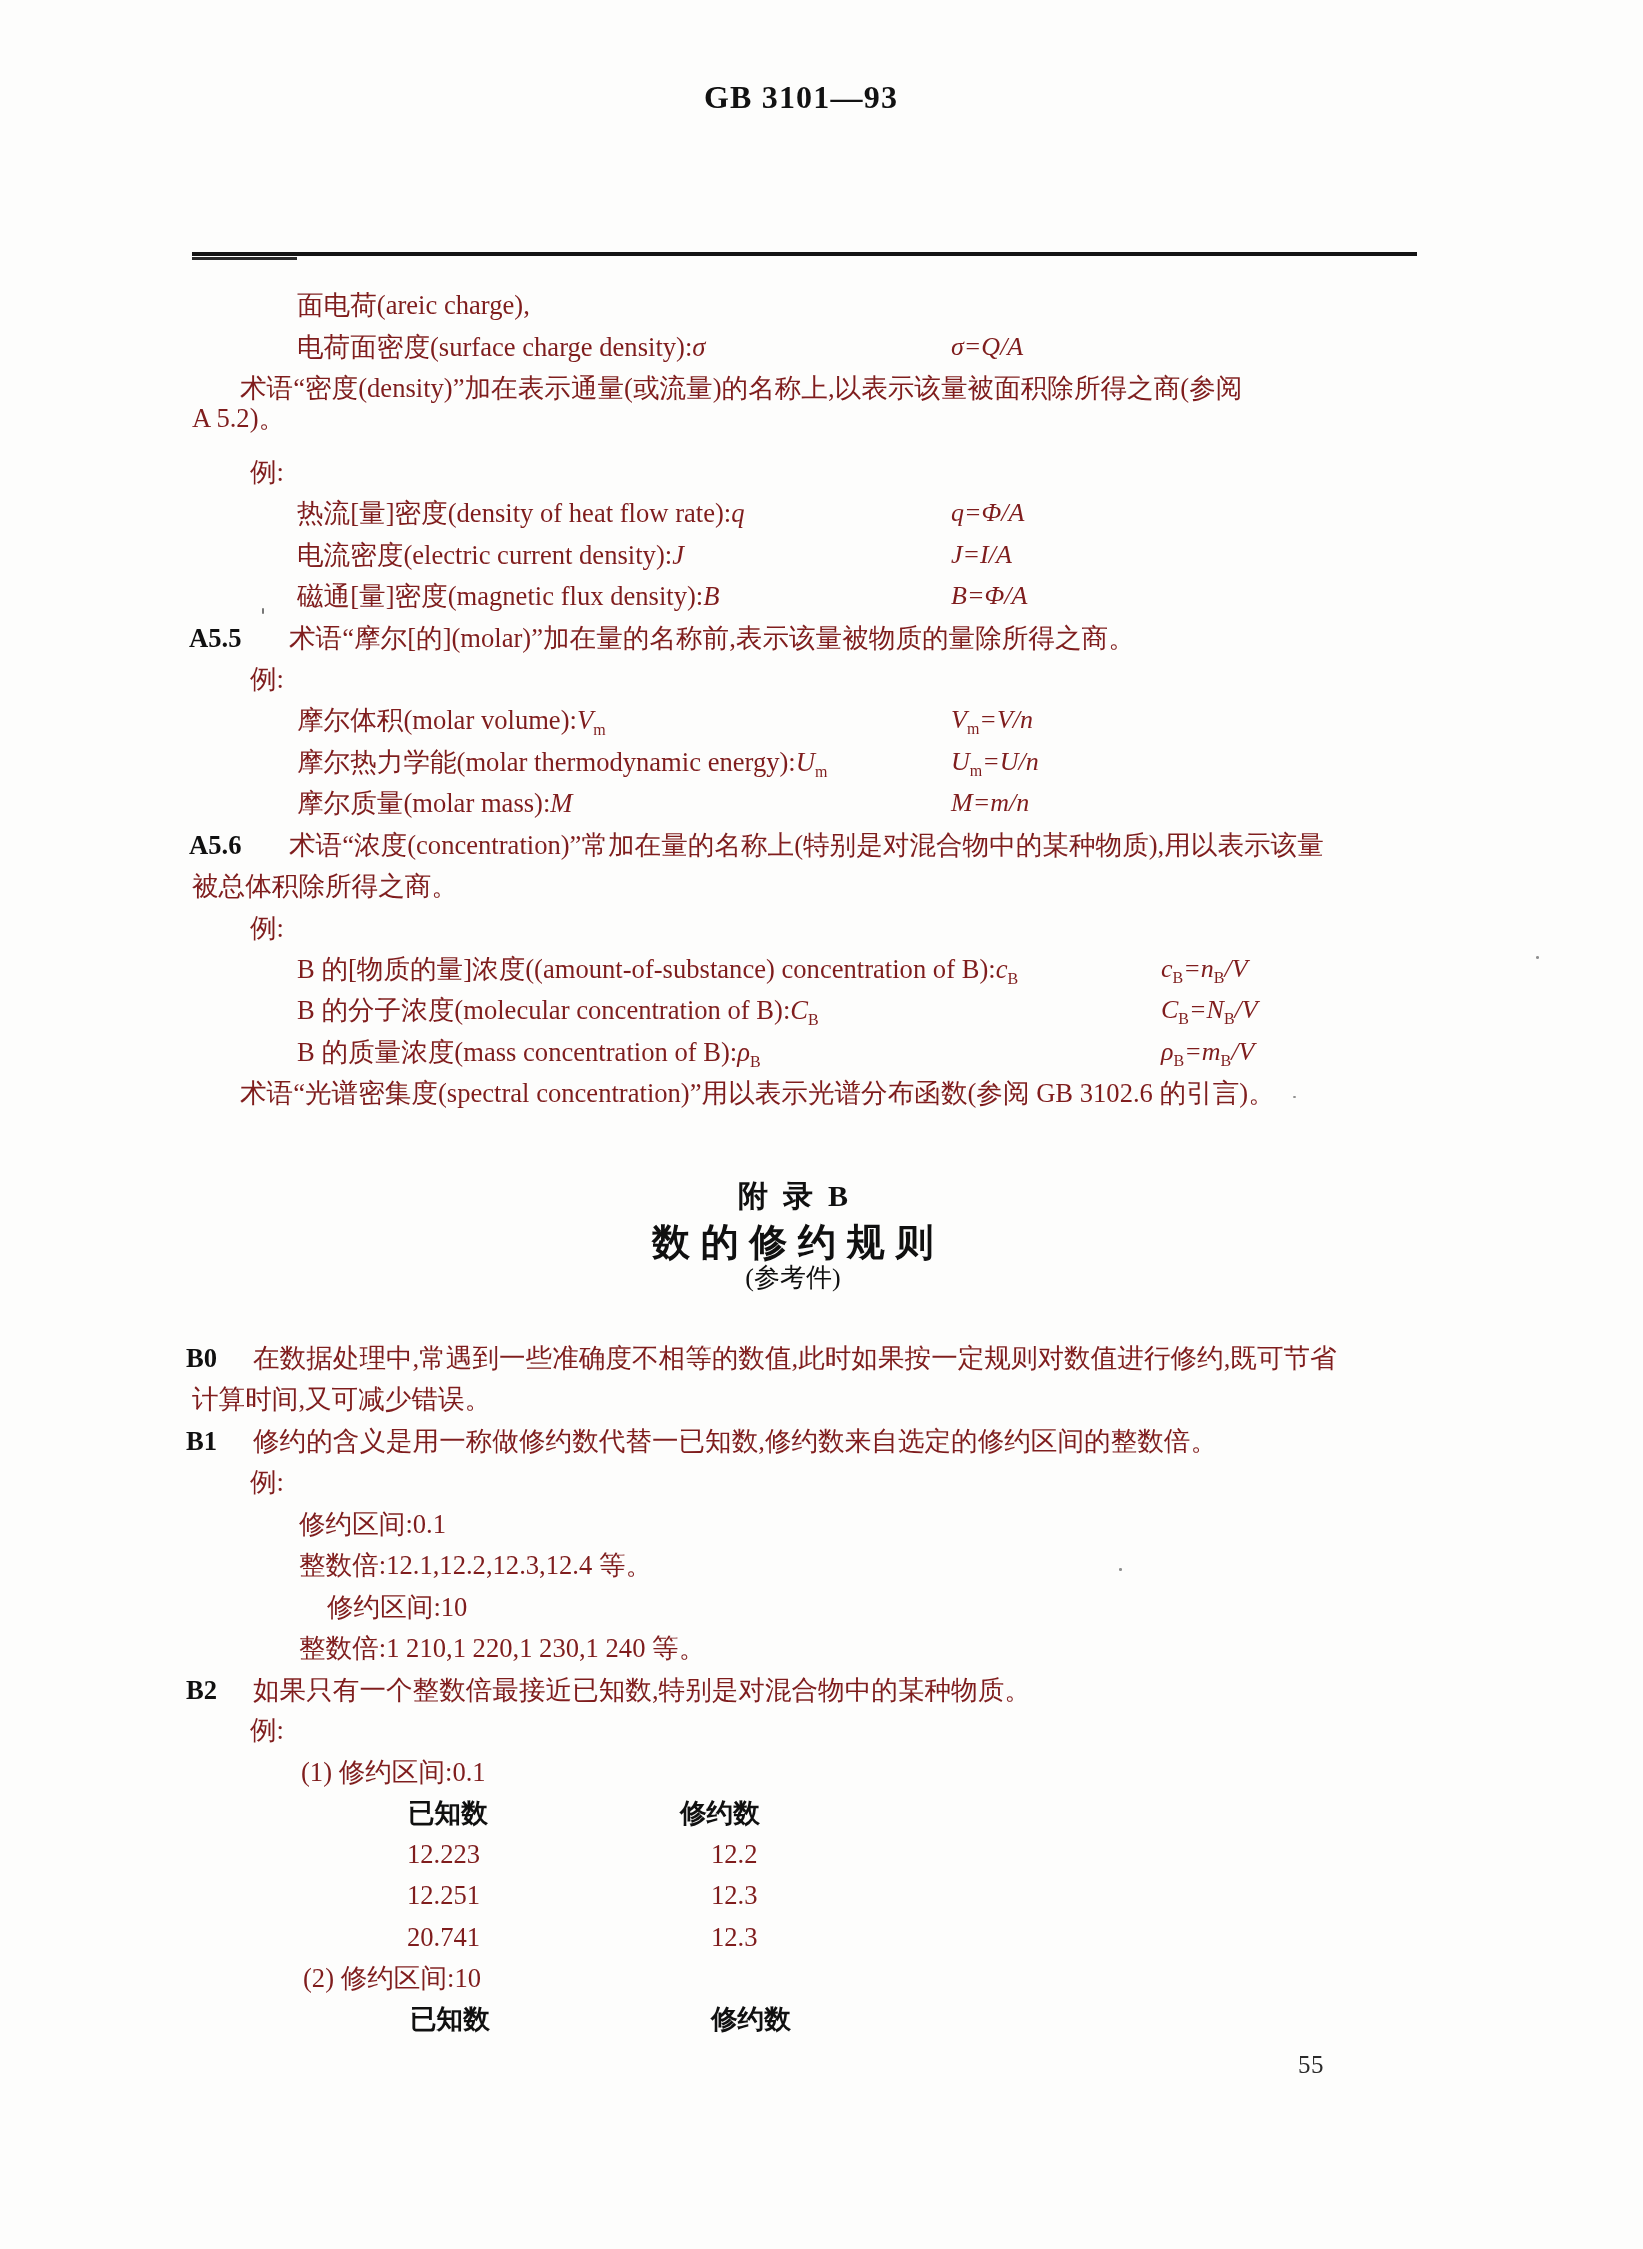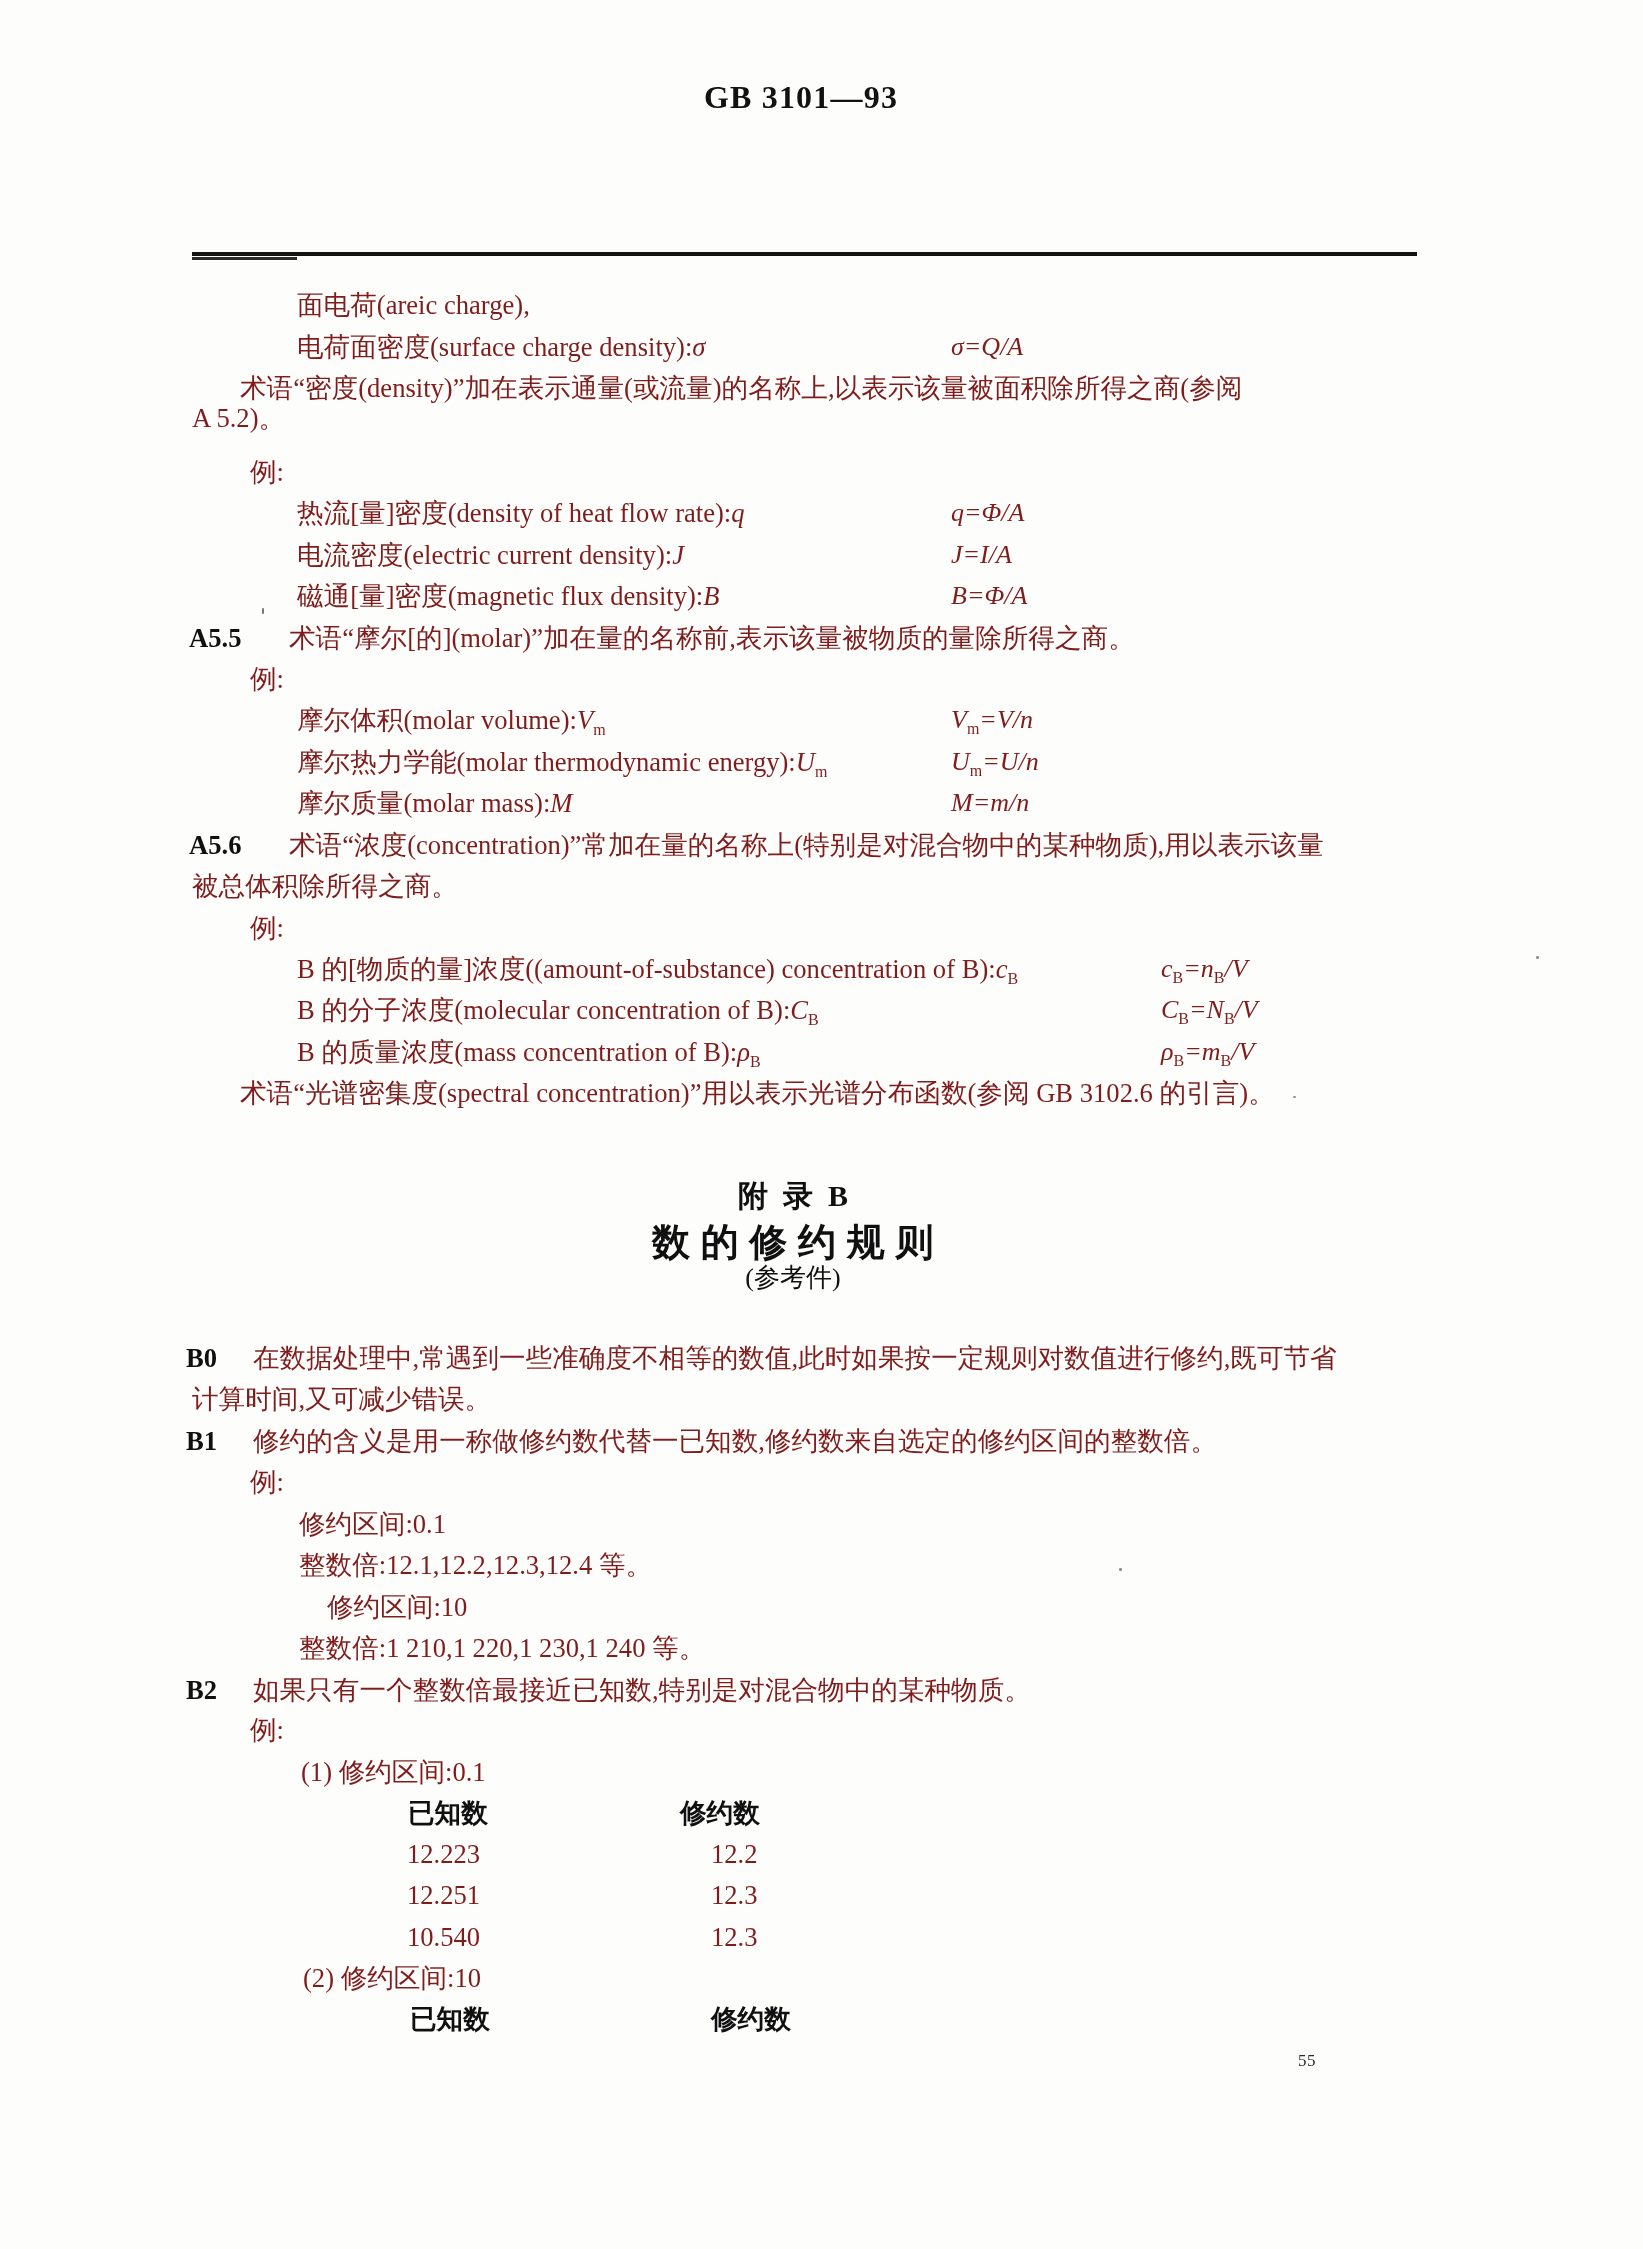--- a/index.html
+++ b/index.html
@@ -28,21 +28,21 @@
     font-size:16px;font-style:normal;line-height:0;
     position:relative;top:6.2px;vertical-align:baseline;
   }
   .it{font-style:italic;}
   .appendix{white-space:pre;color:#101010;}
   .appendix-title{top:1176px;width:1586px;font-size:30px;font-weight:bold;}
   .appendix-subtitle{top:1217px;width:1586px;font-size:38px;font-weight:bold;letter-spacing:0.6px;}
   .appendix-note{top:1260px;width:1586px;font-size:26px;}
   .page-number{
     position:absolute;left:1298px;top:2051px;
-    font-size:17px;color:#2b2b2b;letter-spacing:0.6px;
+    font-size:25px;color:#2b2b2b;letter-spacing:0.6px;
   }
   .speck{position:absolute;background:#8f8f8f;border-radius:50%;}
   .speck1{left:1536px;top:956px;width:3.1px;height:2.5px;}
   .speck2{left:1119px;top:1568px;width:2.5px;height:2.5px;}
   .speck3{left:262px;top:608px;width:1.9px;height:5.6px;border-radius:1.2px;background:#777;}
   .speck4{left:1293px;top:1096px;width:2.5px;height:1.9px;}
 </style>
 </head>
 <body>
 
@@ -99,21 +99,21 @@
       <div class="tline bold" style="left: 186px; top: 1674px;">B2</div>
       <div class="tline" style="left: 253px; top: 1674px;">如果只有一个整数倍最接近已知数,特别是对混合物中的某种物质。</div>
       <div class="tline" style="left: 250px; top: 1714px;">例:</div>
       <div class="tline" style="left: 301px; top: 1756px;">(1) 修约区间:0.1</div>
       <div class="tline bold" style="left: 408px; top: 1797px;">已知数</div>
       <div class="tline bold" style="left: 680px; top: 1797px;">修约数</div>
       <div class="tline" style="left: 407px; top: 1838px;">12.223</div>
       <div class="tline" style="left: 711px; top: 1838px;">12.2</div>
       <div class="tline" style="left: 407px; top: 1879px;">12.251</div>
       <div class="tline" style="left: 711px; top: 1879px;">12.3</div>
-      <div class="tline" style="left: 407px; top: 1921px;">10.540</div>
+      <div class="tline" style="left: 407px; top: 1921px;">20.741</div>
       <div class="tline" style="left: 711px; top: 1921px;">12.3</div>
       <div class="tline" style="left: 303px; top: 1962px;">(2) 修约区间:10</div>
       <div class="tline bold" style="left: 410px; top: 2003px;">已知数</div>
       <div class="tline bold" style="left: 711px; top: 2003px;">修约数</div>
     </div>
 
   <div class="center-wrap appendix appendix-title">附  录  B</div>
   <div class="center-wrap appendix appendix-subtitle">数 的 修 约 规 则</div>
   <div class="center-wrap appendix appendix-note">(参考件)</div>
 

